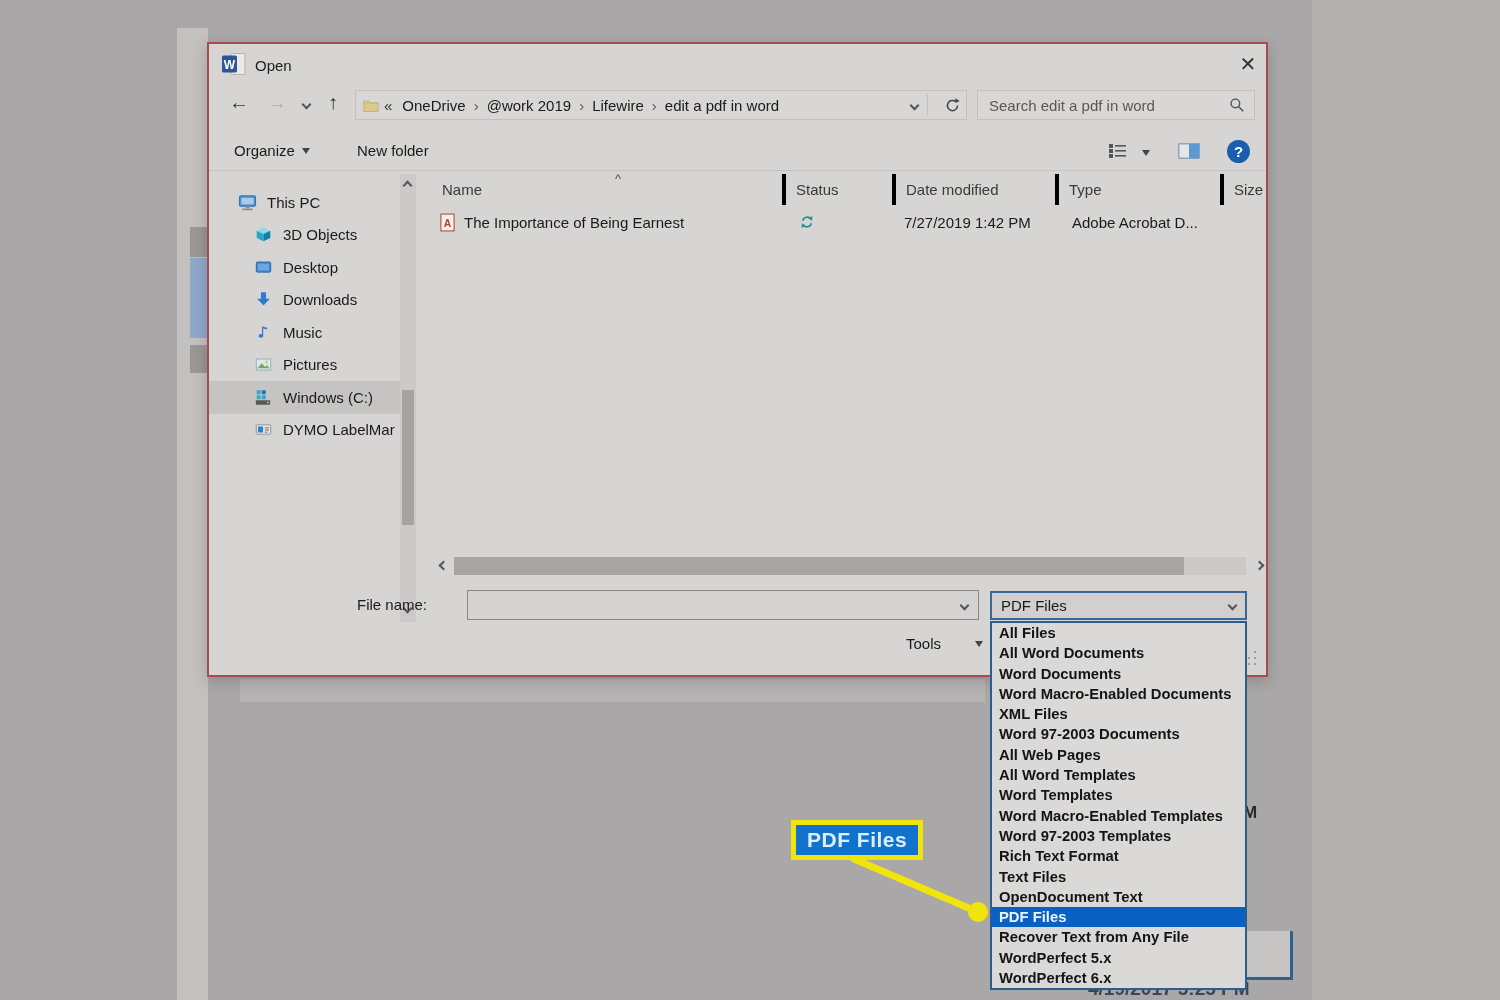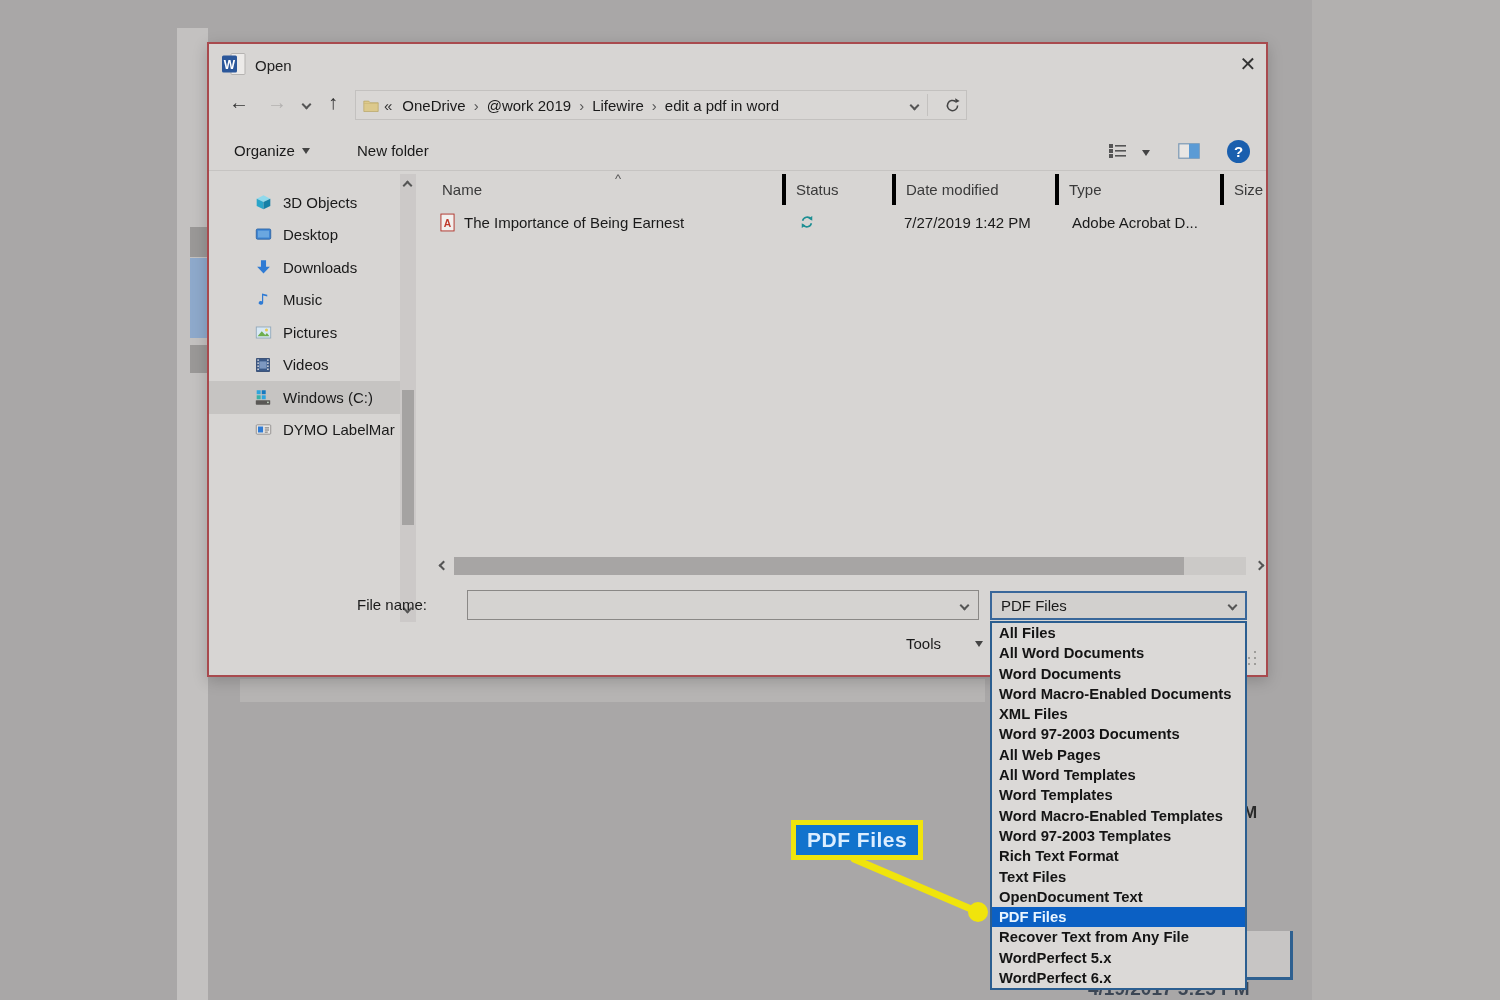--- a/index.html
+++ b/index.html
@@ -167,20 +167,29 @@
     <span class="chev d sm"></span>
     <span class="addr-div"></span>
     <span class="ic addr-refresh">
         <svg viewBox="0 0 20 20" width="17" height="17">
           <path d="M16 10 a6 6 0 1 1 -2.2 -4.6" fill="none" stroke="#444" stroke-width="1.8"></path>
           <polygon points="13.2,1.6 13.6,7 18.4,4.6" fill="#444"></polygon>
         </svg>
       </span>
   </div>
 
+  <div class="abs searchbox">
+    <input type="text" placeholder="Search edit a pdf in word" style="">
+    <span class="ic">
+        <svg viewBox="0 0 18 18" width="16" height="16">
+          <circle cx="7.2" cy="7.2" r="4.8" fill="none" stroke="#555" stroke-width="1.6"></circle>
+          <line x1="11" y1="11" x2="16" y2="16" stroke="#555" stroke-width="1.8"></line>
+        </svg>
+      </span>
+  </div>
 
   <div class="abs organize">
     <span>Organize</span>
     <span class="tri"></span>
   </div>
   <div class="abs newfolder">New folder</div>
   <span class="abs icon-list ic">
       <svg viewBox="0 0 20 16" width="20" height="16">
         <g fill="#555">
           <rect x="1" y="1" width="4" height="4"></rect>
@@ -196,20 +205,31 @@
   <span class="abs icon-pane ic">
       <svg viewBox="0 0 22 16" width="22" height="16">
         <rect x="0.8" y="0.8" width="20.4" height="14.4" fill="#e8e6e4" stroke="#7a98b5" stroke-width="1.2"></rect>
         <rect x="11" y="0.8" width="10.2" height="14.4" fill="#5b9bd5"></rect>
       </svg>
     </span>
   <div class="abs icon-help">?</div>
   <div class="abs cmd-sep"></div>
 
   <div class="abs sidebar">
+      <div class="side-item lvl0">
+        <span class="ic">
+          <svg viewBox="0 0 20 20" width="19" height="19">
+            <rect x="1.5" y="3" width="17" height="11" rx="1" fill="#4f8fd0" stroke="#2f6ba8"></rect>
+            <rect x="3.5" y="5" width="13" height="7" fill="#a9cbe8"></rect>
+            <rect x="8" y="14" width="4" height="2.2" fill="#8f8d8b"></rect>
+            <rect x="4.5" y="16.4" width="11" height="1.8" fill="#8f8d8b"></rect>
+          </svg>
+        </span>
+        <span class="side-label">This PC</span>
+      </div>
       <div class="side-item lvl1">
         <span class="ic">
           <svg viewBox="0 0 20 20" width="17" height="17">
             <polygon points="10,1.5 18,5.5 10,9.5 2,5.5" fill="#8fd9ec"></polygon>
             <polygon points="2,5.5 10,9.5 10,18 2,14" fill="#2aa5c9"></polygon>
             <polygon points="18,5.5 10,9.5 10,18 18,14" fill="#1580a6"></polygon>
           </svg>
         </span>
         <span class="side-label">3D Objects</span>
       </div>
@@ -240,39 +260,20 @@
       </div>
       <div class="side-item lvl1">
         <span class="ic">
           <svg viewBox="0 0 20 20" width="17" height="17">
             <rect x="1.5" y="3.5" width="17" height="13" fill="#d8e8f4" stroke="#8fa6b8"></rect>
             <polygon points="3,14.5 8,8.5 12,13 14,10.5 17,14.5" fill="#6fae4e"></polygon>
             <circle cx="13.5" cy="7" r="1.8" fill="#e8c84e"></circle>
           </svg>
         </span>
         <span class="side-label">Pictures</span>
-      </div>
-      <div class="side-item lvl1">
-        <span class="ic">
-          <svg viewBox="0 0 20 20" width="16" height="16">
-            <rect x="2" y="2" width="16" height="16" fill="#3c5a88" stroke="#27406b"></rect>
-            <rect x="5.5" y="5.5" width="9" height="9" fill="#7d98c0"></rect>
-            <g fill="#e8e6e4">
-              <rect x="3" y="3" width="1.8" height="1.8"></rect>
-              <rect x="3" y="6.8" width="1.8" height="1.8"></rect>
-              <rect x="3" y="10.6" width="1.8" height="1.8"></rect>
-              <rect x="3" y="14.4" width="1.8" height="1.8"></rect>
-              <rect x="15.2" y="3" width="1.8" height="1.8"></rect>
-              <rect x="15.2" y="6.8" width="1.8" height="1.8"></rect>
-              <rect x="15.2" y="10.6" width="1.8" height="1.8"></rect>
-              <rect x="15.2" y="14.4" width="1.8" height="1.8"></rect>
-            </g>
-          </svg>
-        </span>
-        <span class="side-label">Videos</span>
       </div>
       <div class="side-item lvl1 sel">
         <span class="ic">
           <svg viewBox="0 0 20 20" width="18" height="18">
             <rect x="3" y="2.5" width="4.4" height="4.4" fill="#2da4dd"></rect>
             <rect x="8.6" y="2.5" width="4.4" height="4.4" fill="#1579c0"></rect>
             <rect x="3" y="8.1" width="4.4" height="4.4" fill="#36b0a8"></rect>
             <rect x="8.6" y="8.1" width="4.4" height="4.4" fill="#2da4dd"></rect>
             <rect x="2" y="13.5" width="16" height="5" rx="0.8" fill="#5a5856"></rect>
             <circle cx="15.5" cy="16" r="0.9" fill="#cfe8cf"></circle>

